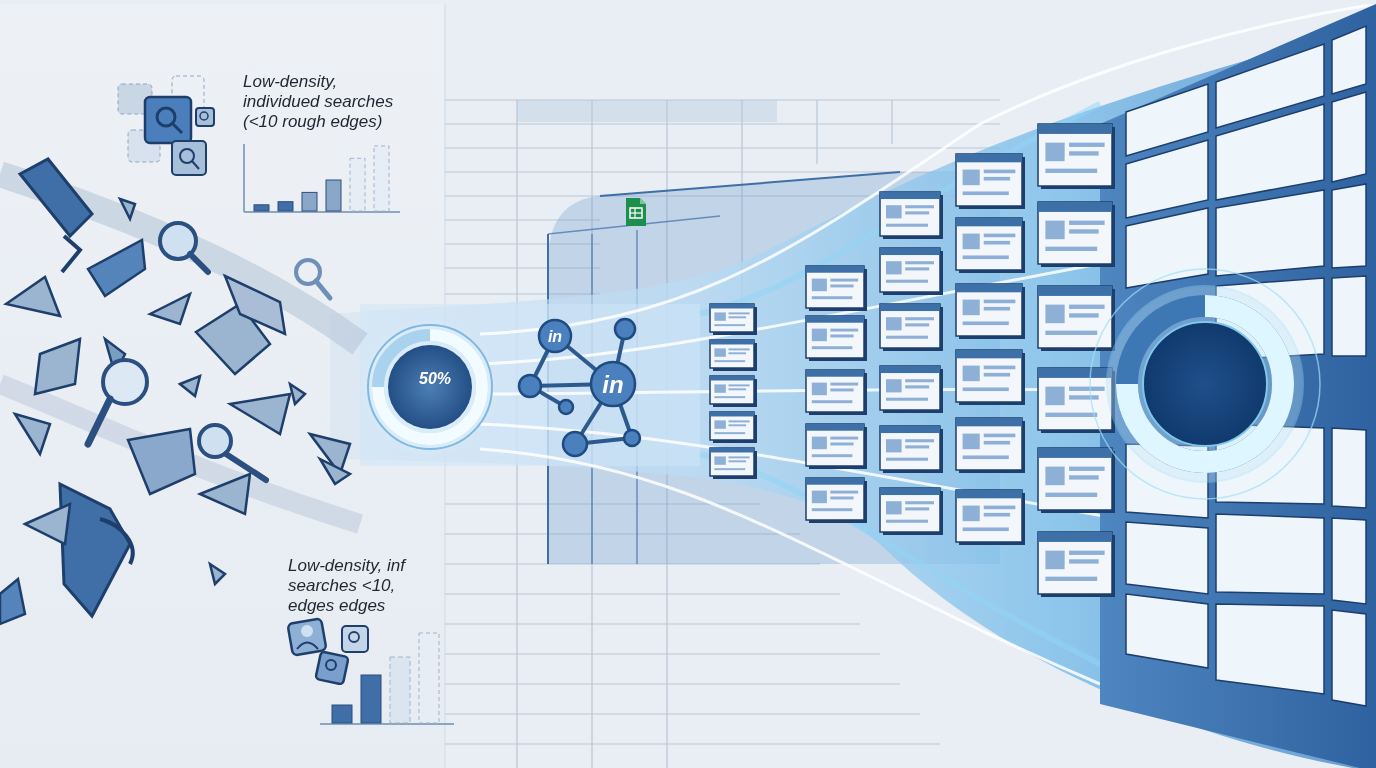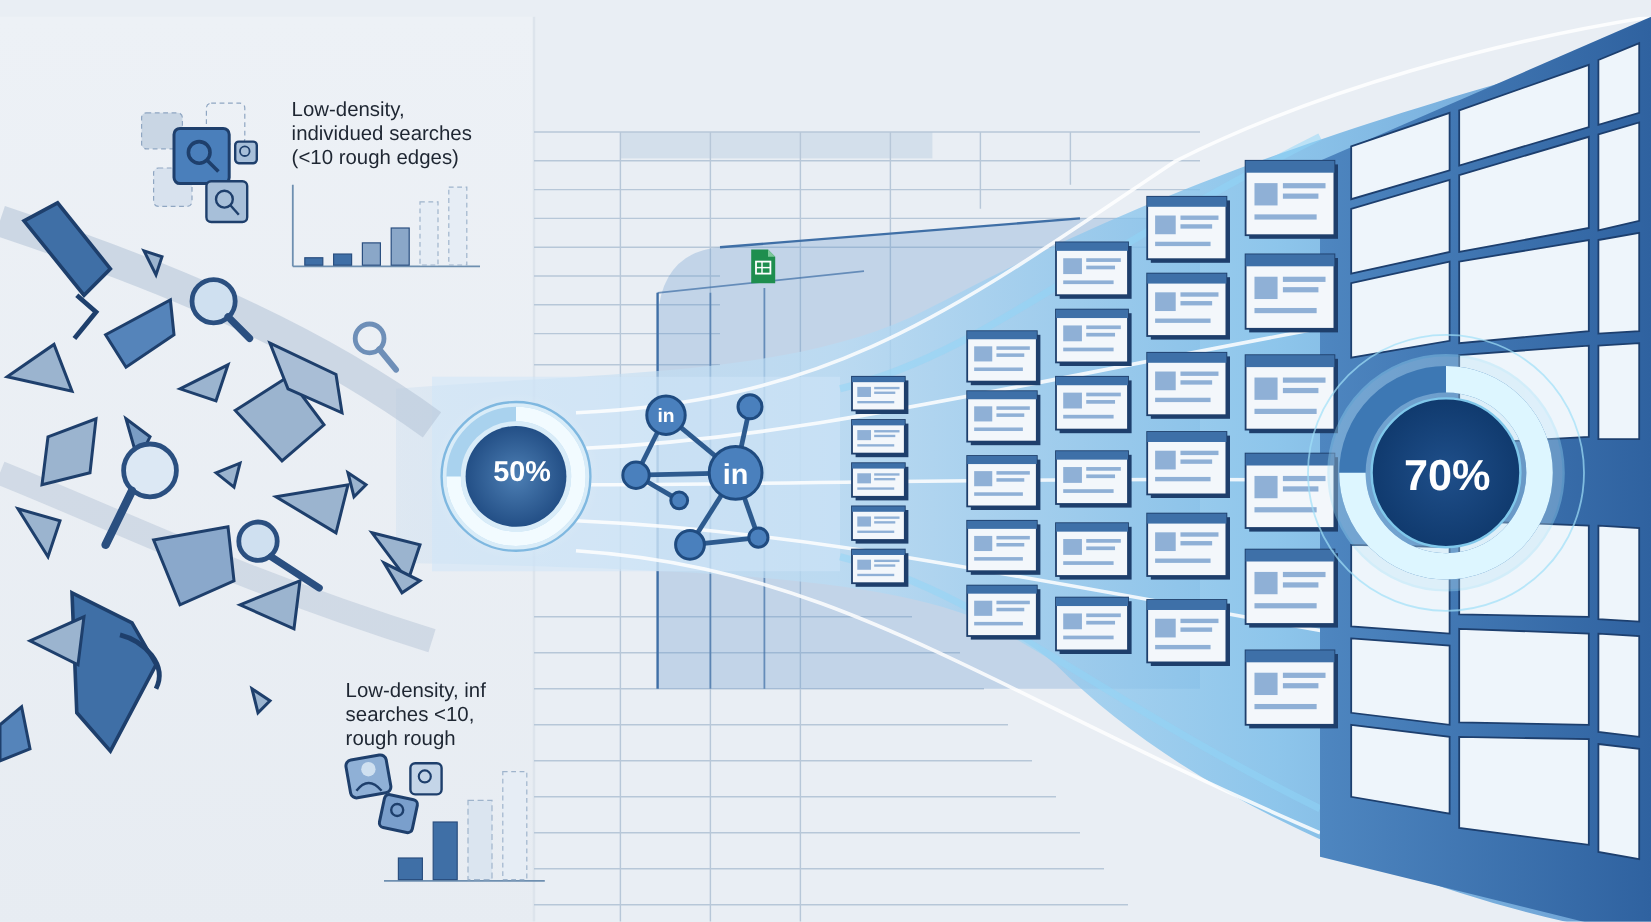--- a/index.html
+++ b/index.html
@@ -1,24 +1,24 @@
 <!DOCTYPE html>
 <html><head>
 <meta charset="utf-8">
 <style>
   html,body{margin:0;padding:0;}
   body{width:1376px;height:768px;overflow:hidden;background:#e9eef4;font-family:"Liberation Sans",sans-serif;position:relative;}
-  .stage{position:absolute;left:0;top:14px;width:1376px;height:644px;}
+  .stage{position:absolute;left:0;top:4px;width:1376px;height:644px;font-style:italic;}
   .leftpanel{position:absolute;left:0;top:0;width:445px;height:768px;background:linear-gradient(180deg,#edf1f6 0%,#e7ecf2 100%);}
   .divider{position:absolute;left:444px;top:0;width:2px;height:768px;background:#dde4ec;}
   .label{position:absolute;color:#1e2632;font-size:17px;line-height:20px;}
   .label.top{left:243px;top:68px;text-align:left;}
   .label.bottom{left:288px;top:552px;width:152px;}
   .gauge-text{position:absolute;color:#fff;font-weight:bold;text-align:center;}
-  .g50{left:380px;top:366px;width:110px;font-size:24px;}
+  .g50{left:380px;top:366px;width:110px;font-size:16px;}
   .g70{left:1136px;top:361px;width:140px;font-size:36px;}
   svg{position:absolute;left:0;top:0;}
 </style>
 </head>
 <body>
 
 <div class="stage">
   <div class="leftpanel"></div>
   <div class="divider"></div>
 
@@ -512,23 +512,22 @@
   </svg>
 
   <div class="label top">
     <div>Low-density,</div>
     <div>individued searches</div>
     <div>(&lt;10 rough edges)</div>
   </div>
   <div class="label bottom">
     <div>Low-density, inf</div>
     <div>searches &lt;10,</div>
-    <div>rough rough</div>
+    <div>edges edges</div>
   </div>
 
   <div class="gauge-text g50">50%</div>
-  <div class="gauge-text g70">70%</div>
 
   <svg width="1376" height="768" viewBox="0 0 1376 768" style="pointer-events:none">
     <text x="555" y="338" text-anchor="middle" fill="#fff" font-family="Liberation Sans, sans-serif" font-weight="bold" font-size="16">in</text>
     <text x="613" y="389" text-anchor="middle" fill="#fff" font-family="Liberation Sans, sans-serif" font-weight="bold" font-size="24">in</text>
   </svg>
 </div>
 
 </body></html>

